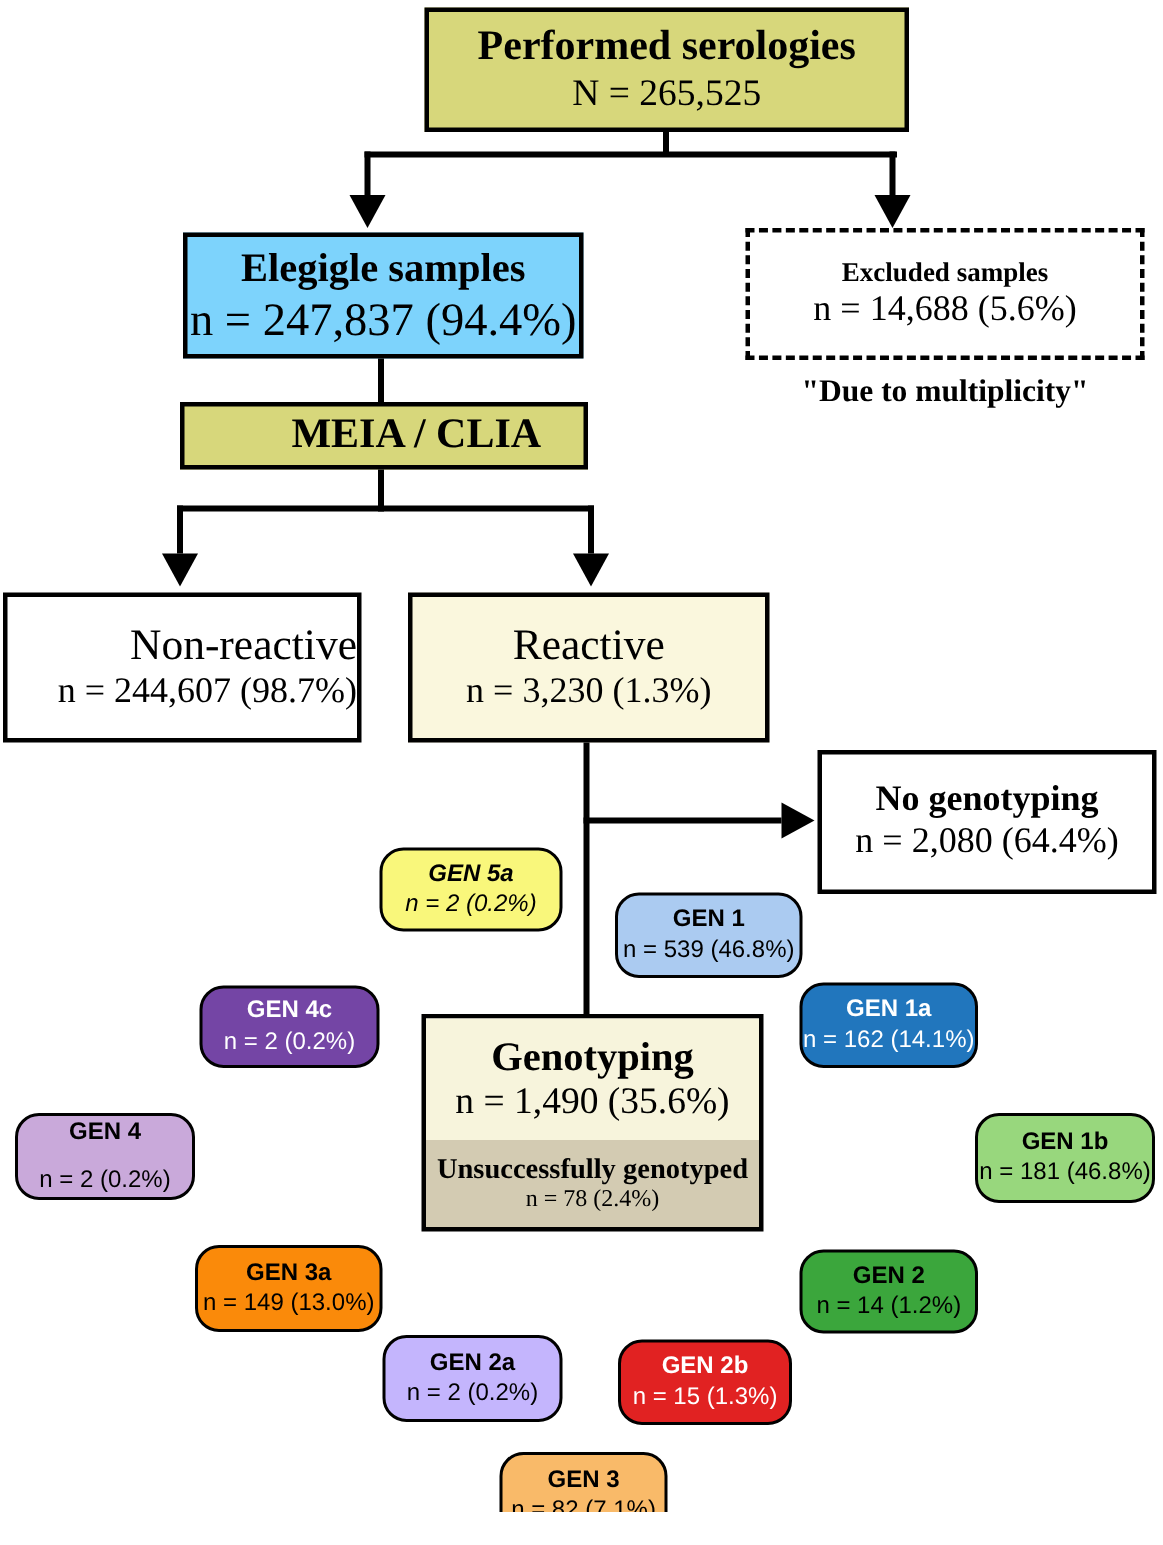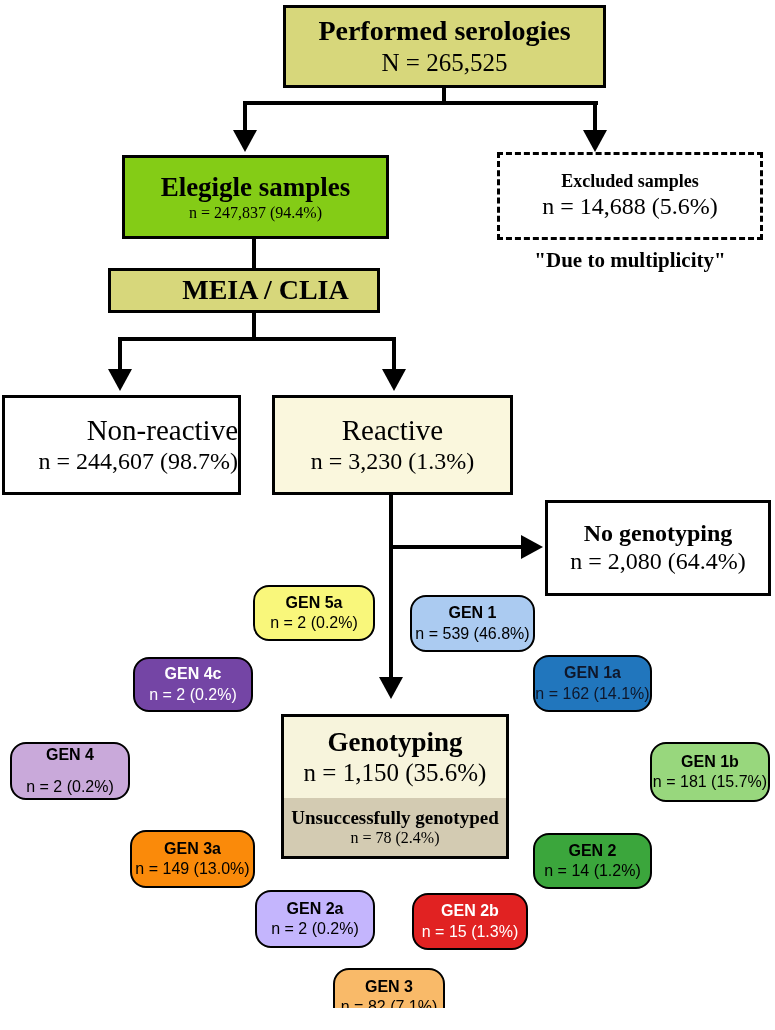--- a/index.html
+++ b/index.html
@@ -23,48 +23,48 @@
     align-items: center;
     text-align: center;
   }
   .box .title { font-weight: bold; line-height: 1.15; }
   .box .value { line-height: 1.2; }
 
   .performed { left: 283px; top: 5px;  width: 323px; height: 83px; background:#d7d77b; }
   .performed .title { font-size: 28px; }
   .performed .value { font-size: 25px; }
 
-  .eligible  { left: 122px; top: 155px; width: 267px; height: 84px; background:#84cc16; }
+  .eligible  { left: 122px; top: 155px; width: 267px; height: 84px; background:#7dd3fc; }
   .eligible .title { font-size: 27px; }
-  .eligible .value { font-size: 16px; }
+  .eligible .value { font-size: 31px; }
 
   .excluded  { left: 497px; top: 152px; width: 266px; height: 88px; background:#ffffff; border-style: dashed; }
   .excluded .title { font-size: 18px; }
   .excluded .value { font-size: 24px; }
   .excluded-note {
     position: absolute; left: 497px; top: 248px; width: 266px;
     text-align: center; font-weight: bold; font-size: 21px;
   }
 
-  .assay { left: 108px; top: 268px; width: 272px; height: 45px; background:#d7d77b;padding-left:43px; }
+  .assay { left: 120px; top: 268px; width: 272px; height: 45px; background:#d7d77b;padding-left:43px; }
   .assay .title { font-size: 28px; }
 
   .nonreactive { left: 2px;  top: 395px; width: 239px; height: 100px; background:#ffffff;align-items:flex-end; }
   .nonreactive .title { font-weight: normal; font-size: 29px; }
   .nonreactive .value { font-size: 24px; }
 
   .reactive { left: 272px; top: 395px; width: 241px; height: 100px; background:#faf7dd; }
   .reactive .title { font-weight: normal; font-size: 29px; }
   .reactive .value { font-size: 24px; }
 
   .nogeno { left: 545px; top: 500px; width: 226px; height: 96px; background:#ffffff; }
   .nogeno .title { font-size: 24px; }
   .nogeno .value { font-size: 24px; }
 
-  .genotyping { left: 281px; top: 714px; width: 228px; height: 145px; padding:0; justify-content: stretch; align-items: flex-end; }
+  .genotyping { left: 281px; top: 676px; width: 228px; height: 145px; padding:0; justify-content: stretch; align-items: flex-end; }
   .geno-top {
     background:#f7f4dc; width:100%; flex: 1 1 auto;
     display:flex; flex-direction:column; justify-content:center; align-items:center;
   }
   .geno-top .title { font-size: 27px; }
   .geno-top .value { font-size: 25px; }
   .geno-bottom {
     background:#d3cbb2; width:100%; height:58px; flex: 0 0 58px;
     display:flex; flex-direction:column; justify-content:center; align-items:center;
   }
@@ -77,21 +77,21 @@
     box-sizing: border-box;
     border: 2px solid #000;
     border-radius: 16px;
     font-family: "Liberation Sans", sans-serif;
     display: flex; flex-direction: column; justify-content: center; align-items: center;
     text-align: center;
   }
   .gen .gen-title { font-weight: bold; font-size: 16px; line-height: 1.3; }
   .gen .gen-value { font-size: 16px; line-height: 1.25; }
 
-  .gen5a { left: 253px; top: 585px; width: 122px; height: 56px; }
+  .gen5a { left: 253px; top: 565px; width: 122px; height: 56px; font-style: italic; }
   .gen1  { left: 410px; top: 595px; width: 125px; height: 57px; }
   .gen4c { left: 133px; top: 657px; width: 120px; height: 55px; }
   .gen1a { left: 533px; top: 655px; width: 119px; height: 57px; }
   .gen4  { left: 10px;  top: 742px; width: 120px; height: 58px; gap: 12px; }
   .gen1b { left: 650px; top: 742px; width: 120px; height: 60px; }
   .gen3a { left: 130px; top: 830px; width: 125px; height: 58px; }
   .gen2  { left: 533px; top: 833px; width: 119px; height: 56px; }
   .gen2a { left: 255px; top: 890px; width: 120px; height: 58px; }
   .gen2b { left: 412px; top: 893px; width: 116px; height: 57px; }
   .gen3  { left: 333px; top: 968px; width: 112px; height: 58px; }
@@ -168,51 +168,51 @@
   <div class="arrow-right" style="left:521px; top:535px;"></div>
 
   <div class="box nogeno">
     <div class="title">No genotyping</div>
     <div class="value">n = 2,080 (64.4%)</div>
   </div>
 
   <div class="box genotyping">
     <div class="geno-top">
       <div class="title">Genotyping</div>
-      <div class="value">n = 1,150 (35.6%)</div>
+      <div class="value">n = 1,490 (35.6%)</div>
     </div>
     <div class="geno-bottom">
       <div class="title">Unsuccessfully genotyped</div>
       <div class="value">n = 78 (2.4%)</div>
     </div>
   </div>
 
   <div class="gen gen5a" style="background: rgb(249, 247, 123); color: rgb(0, 0, 0);">
     <div class="gen-title">GEN 5a</div>
     <div class="gen-value">n = 2 (0.2%)</div>
   </div>
   <div class="gen gen1" style="background: rgb(171, 203, 241); color: rgb(0, 0, 0);">
     <div class="gen-title">GEN 1</div>
     <div class="gen-value">n = 539 (46.8%)</div>
   </div>
   <div class="gen gen4c" style="background: rgb(116, 69, 165); color: rgb(255, 255, 255);">
     <div class="gen-title">GEN 4c</div>
     <div class="gen-value">n = 2 (0.2%)</div>
   </div>
-  <div class="gen gen1a" style="background: rgb(33, 118, 189); color: #0f172a;">
+  <div class="gen gen1a" style="background: rgb(33, 118, 189); color: #ffffff;">
     <div class="gen-title">GEN 1a</div>
     <div class="gen-value">n = 162 (14.1%)</div>
   </div>
   <div class="gen gen4" style="background: rgb(201, 169, 218); color: rgb(0, 0, 0);">
     <div class="gen-title">GEN 4</div>
     <div class="gen-value">n = 2 (0.2%)</div>
   </div>
   <div class="gen gen1b" style="background: rgb(152, 215, 125); color: rgb(0, 0, 0); justify-content: center;">
     <div class="gen-title">GEN 1b</div>
-    <div class="gen-value">n = 181 (15.7%)</div>
+    <div class="gen-value">n = 181 (46.8%)</div>
   </div>
   <div class="gen gen3a" style="background: rgb(250, 138, 10); color: rgb(0, 0, 0); align-items: center;">
     <div class="gen-title">GEN 3a</div>
     <div class="gen-value">n = 149 (13.0%)</div>
   </div>
   <div class="gen gen2" style="background: rgb(59, 166, 60); color: rgb(0, 0, 0);">
     <div class="gen-title">GEN 2</div>
     <div class="gen-value">n = 14 (1.2%)</div>
   </div>
   <div class="gen gen2a" style="background: #c4b5fd; color: rgb(0, 0, 0);">

